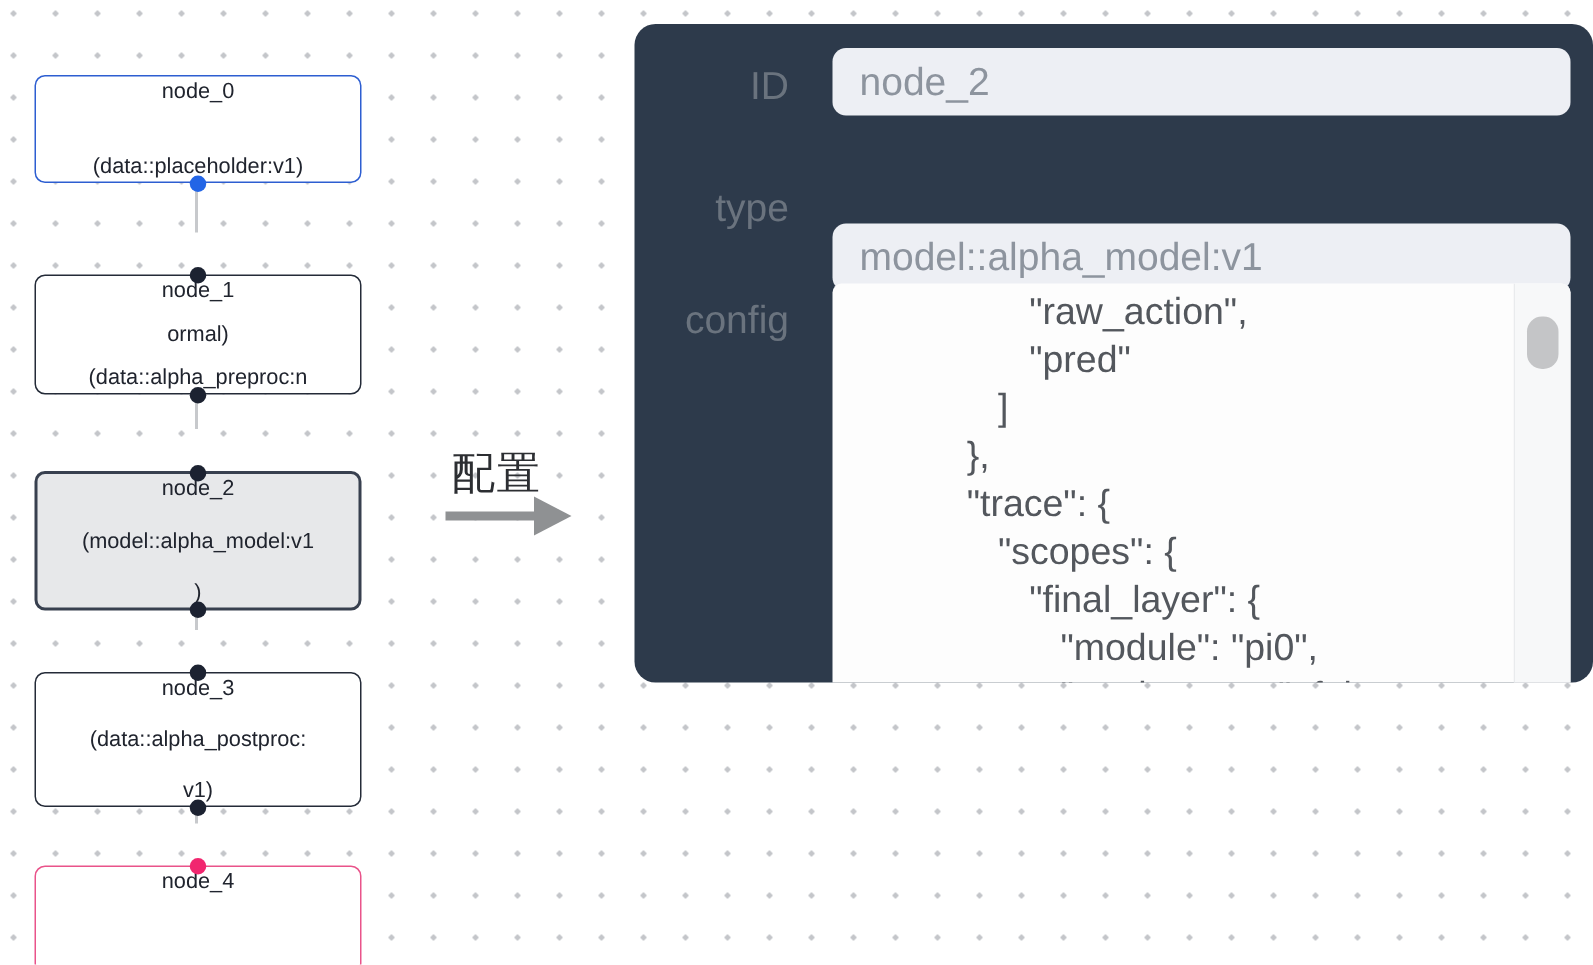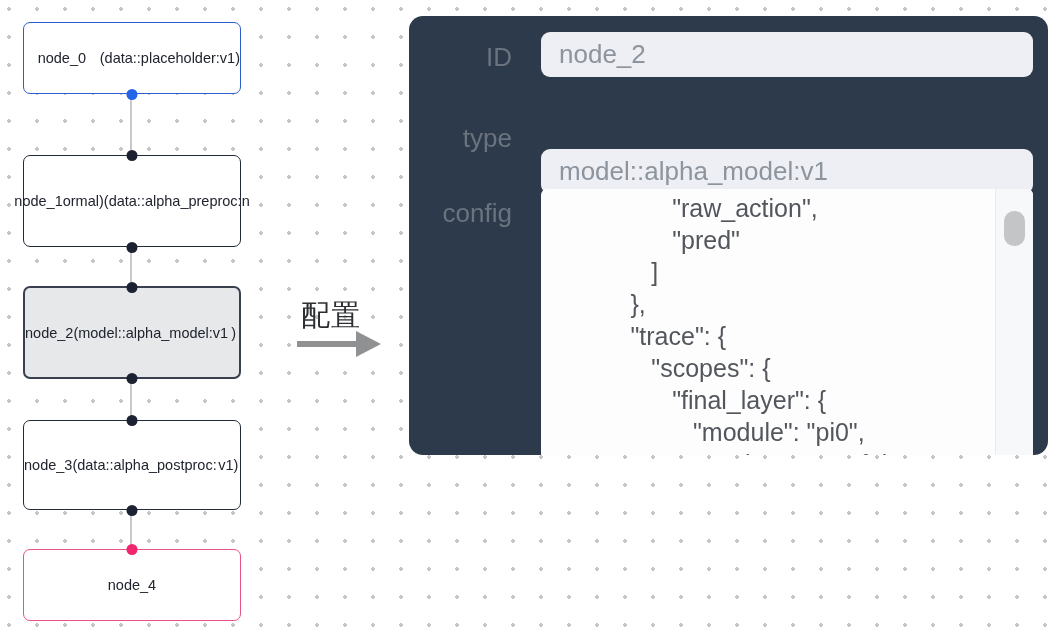--- a/index.html
+++ b/index.html
@@ -17,42 +17,42 @@
     width:1062px;height:643px;position:relative;overflow:hidden;
     font-family:"Liberation Sans",sans-serif;
     background-color:var(--canvas_bg);
     background-image:radial-gradient(circle,var(--dot_grid) 1.8px,transparent 1.9px);
     background-size:28px 28px;background-position:-5px -5px;
   }
   
   .node{
     position:absolute;left:23px;width:218px;box-sizing:border-box;
     background:#fff;border:1.6px solid var(--node_dark);border-radius:7px;
-    display:flex;flex-direction:row;justify-content:center;align-items:center;
-    font-size:14.5px;line-height:20px;color:var(--node_text);text-align:center;
+    display:flex;flex-direction:column;justify-content:space-between;align-items:center;
+    font-size:14.5px;line-height:20px;color:var(--node_text);text-align:center;margin-top:28px;
   }
   .node .nline{width:100%;}
   .n0{top:22px;height:72px;border-color:var(--node_blue);}
-  .n1{top:155px;height:92px;}
+  .n1{top:155px;height:80px;}
   .n2{top:286px;height:93px;border:2.5px solid var(--node_selected_border);background:var(--node_selected_bg);}
   .n3{top:420px;height:90px;}
   .n4{top:549px;height:72px;border-color:var(--node_pink);}
   .link{position:absolute;left:130px;width:2px;background:var(--link_gray);}
   .l1{top:95px;height:60px;} .l2{top:247px;height:39px;}
   .l3{top:379px;height:41px;} .l4{top:510px;height:39px;}
   .dot{position:absolute;left:50%;transform:translateX(-50%);width:11px;height:11px;border-radius:50%;}
   .dot-top{top:-6.5px;} .dot-bottom{bottom:-6.5px;}
   .dot-blue{background:var(--dot_blue);} .dot-dark{background:var(--dot_dark);} .dot-pink{background:var(--dot_pink);}
   
   .t-label{position:absolute;left:301px;top:296px;font-size:29px;letter-spacing:1px;color:var(--transition_text);}
   .arrow-line{position:absolute;left:297px;top:341px;width:59px;height:6px;background:var(--arrow_gray);}
   .arrow-head{position:absolute;left:356px;top:331px;width:0;height:0;
     border-top:13px solid transparent;border-bottom:13px solid transparent;border-left:25px solid var(--arrow_gray);}
   
-  .panel{position:absolute;left:409px;top:16px;width:639px;height:439px;
+  .panel{position:absolute;left:423px;top:16px;width:639px;height:439px;
     background:var(--panel_bg);border-radius:14px;overflow:hidden;}
   .flabel{position:absolute;left:0;width:103px;text-align:right;
     font-size:26px;color:var(--label_text);}
   .flabel-id{top:26px;} .flabel-type{top:107px;} .flabel-config{top:182px;}
   .field{position:absolute;left:132px;width:492px;height:45px;box-sizing:border-box;
     background:var(--field_bg);border:none;border-radius:9px;outline:none;
     font-family:"Liberation Sans",sans-serif;font-size:26px;color:var(--field_text);padding:0 18px;}
   .field-id{top:16px;} .field-type{top:95px;margin-top:38px;}
   .ta{position:absolute;left:132px;top:173px;width:492px;height:358px;
     background:var(--textarea_bg);border-radius:6px;}

